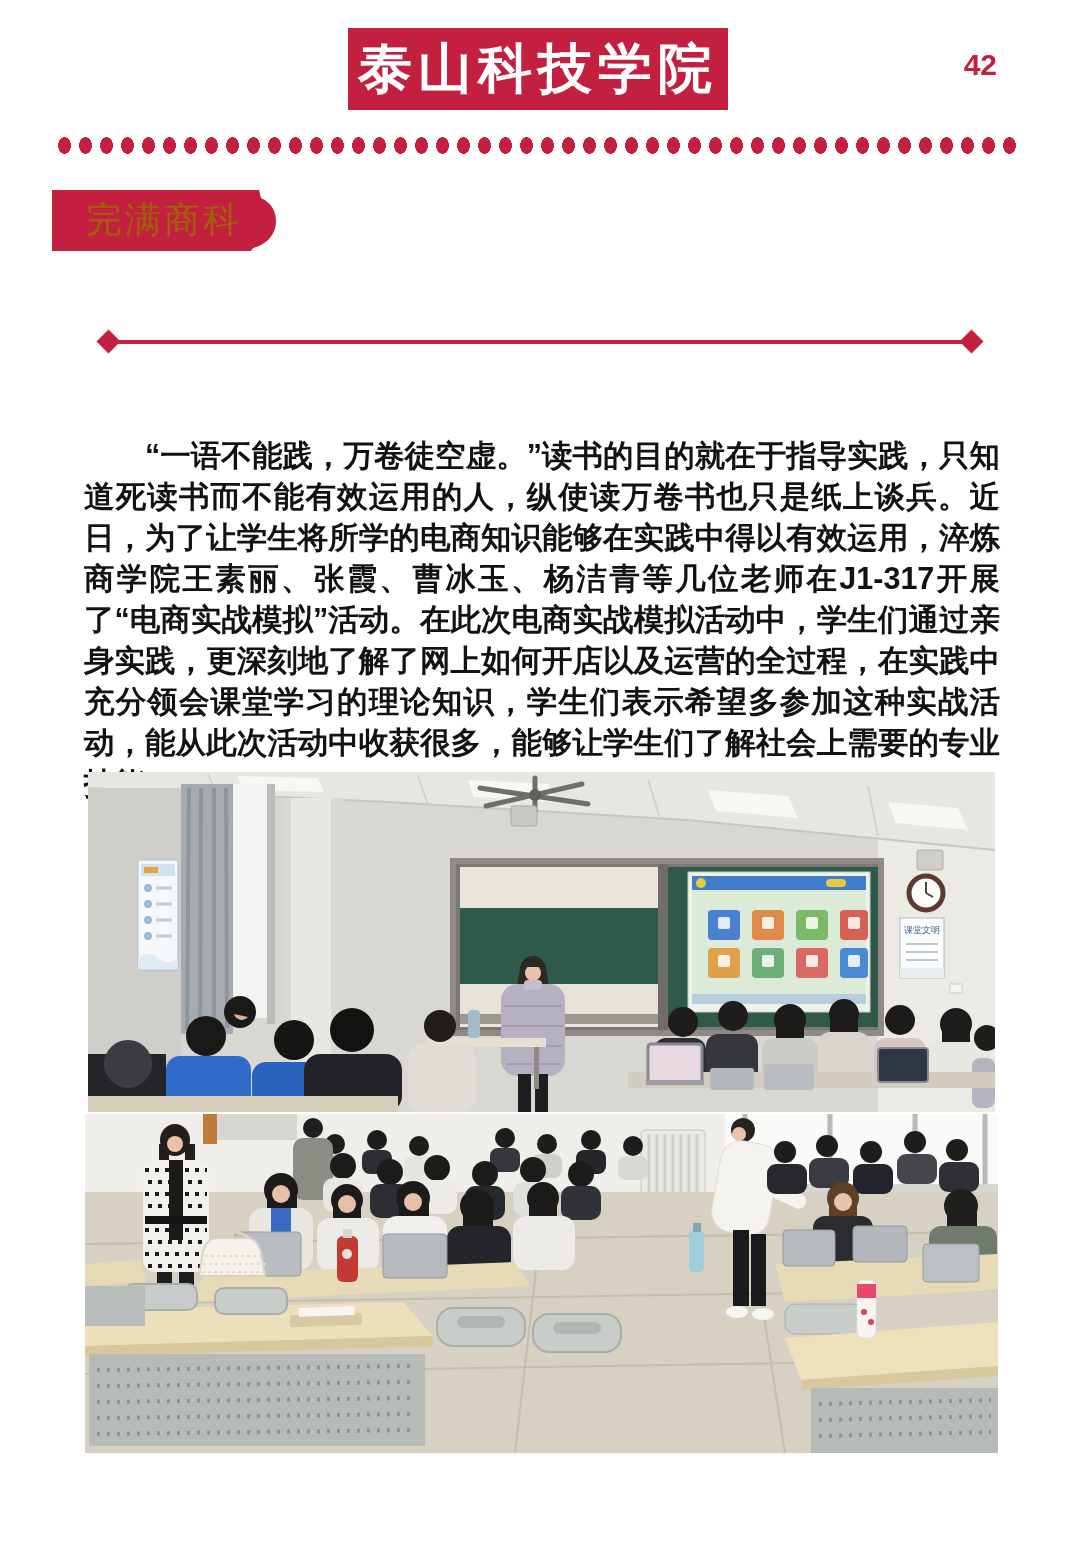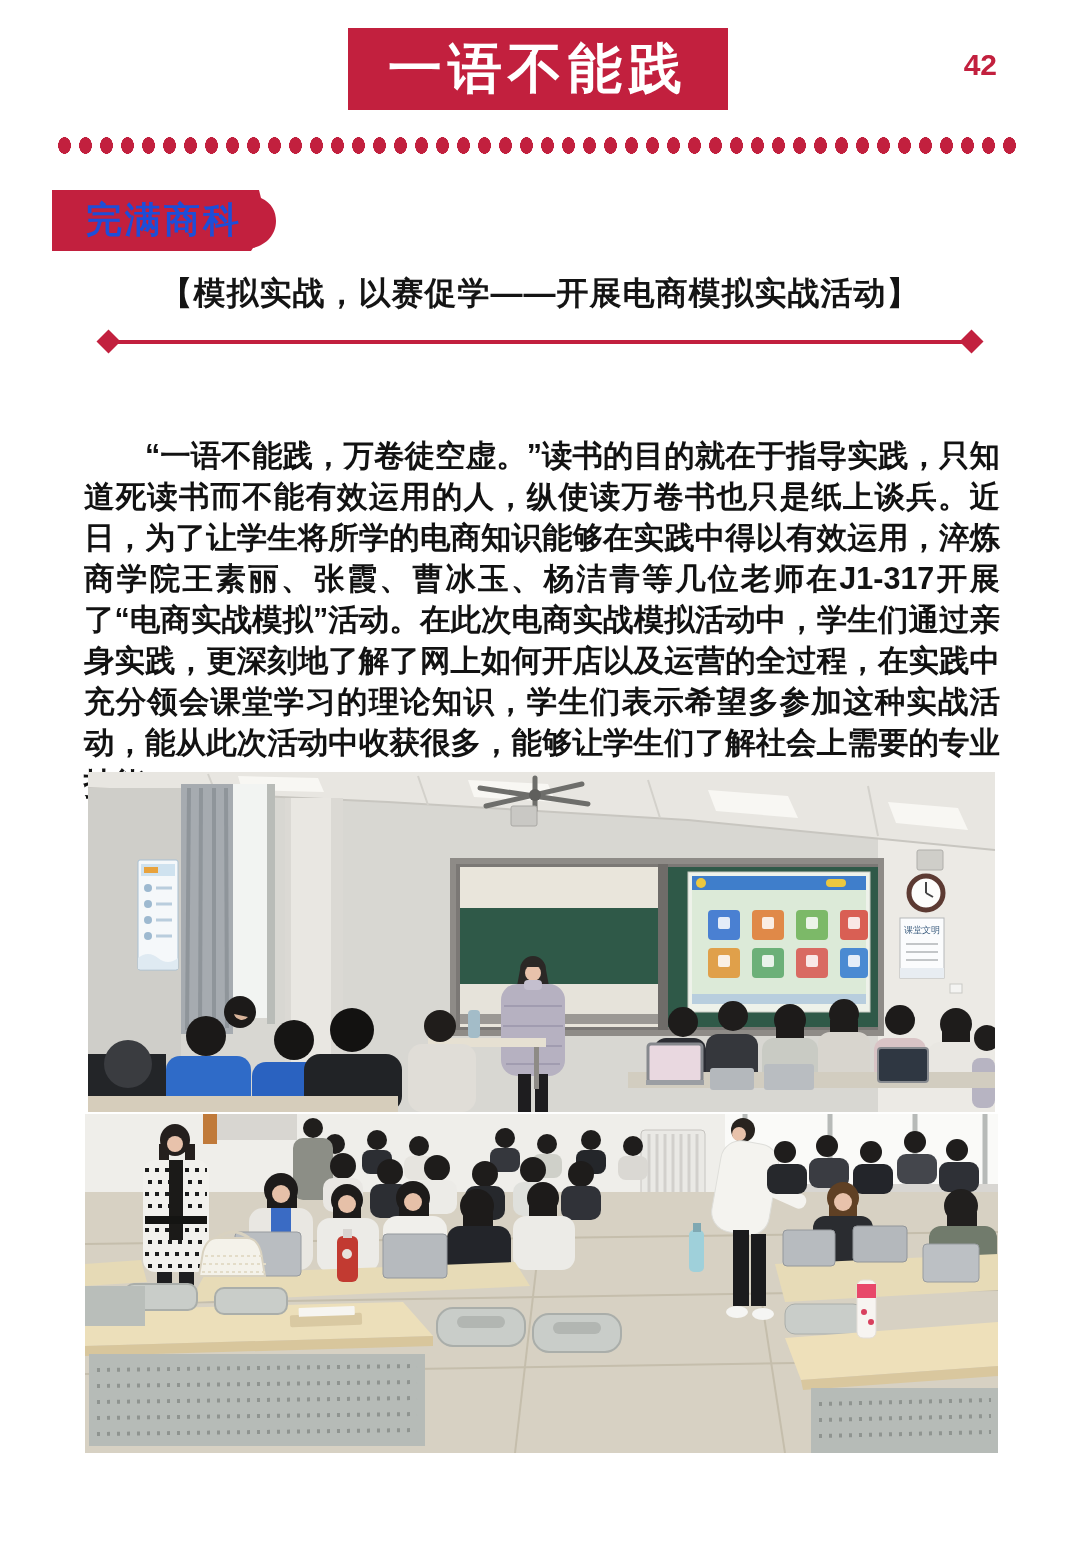--- a/index.html
+++ b/index.html
@@ -13,21 +13,21 @@
   .page-number{position:absolute;left:937px;top:48px;width:60px;text-align:right;
                font-size:30px;font-weight:700;color:var(--red);}
   
   .dotted-divider{position:absolute;left:54px;top:137px;width:968px;height:17px;
     background-image:radial-gradient(6.5px 8.5px at 10.5px 8.5px, var(--red) 96%, rgba(0,0,0,0) 100%);
     background-size:21px 17px;background-repeat:repeat-x;}
   
   .ribbon{position:absolute;left:52px;top:190px;width:224px;height:61px;}
   .ribbon svg{position:absolute;left:0;top:0;}
   .ribbon .label{position:absolute;left:34px;top:50%;transform:translateY(-52%);
-                 font-size:36px;font-weight:700;color:#1d4ed8;letter-spacing:3px;}
+                 font-size:36px;font-weight:400;color:#a16207;letter-spacing:3px;}
   
   .article-title{position:absolute;left:0;top:272px;width:1080px;text-align:center;
                  font-size:32px;font-weight:700;color:#141414;letter-spacing:1px;}
   
   .title-rule{position:absolute;left:100px;top:330px;width:880px;height:24px;}
   .title-rule .line{position:absolute;left:14px;right:14px;top:10px;height:4px;background:var(--red);}
   .title-rule .dia{position:absolute;top:3px;width:17px;height:17px;background:var(--red);transform:rotate(45deg);}
   .title-rule .dia.left{left:0;}
   .title-rule .dia.right{right:0;}
   
@@ -38,34 +38,33 @@
   .photo{position:absolute;display:block;}
   .photo-1{left:88px;top:772px;}
   .photo-2{left:85px;top:1114px;}
 </style>
 </head>
 <body>
 
 <div class="page">
 
   <div class="masthead">
-    <span>一语不能践</span>
+    <span>泰山科技学院</span>
   </div>
   <div class="page-number">42</div>
 
   <div class="dotted-divider"></div>
 
   <div class="ribbon">
     <svg width="224" height="61" viewBox="0 0 224 61">
       <path d="M0 0 H200 L207 0 L209 8 C220 13 224 22 224 31 C224 45 214 55 201 58 L199 61 H0 Z" fill="#c2203e"></path>
     </svg>
     <span class="label">完满商科</span>
   </div>
 
-  <div class="article-title">【模拟实战，以赛促学——开展电商模拟实战活动】</div>
 
   <div class="title-rule">
     <span class="dia left"></span>
     <span class="line"></span>
     <span class="dia right"></span>
   </div>
 
   <p class="article-body">“一语不能践，万卷徒空虚。”读书的目的就在于指导实践，只知道死读书而不能有效运用的人，纵使读万卷书也只是纸上谈兵。近日，为了让学生将所学的电商知识能够在实践中得以有效运用，淬炼商学院王素丽、张霞、曹冰玉、杨洁青等几位老师在J1-317开展了“电商实战模拟”活动。在此次电商实战模拟活动中，学生们通过亲身实践，更深刻地了解了网上如何开店以及运营的全过程，在实践中充分领会课堂学习的理论知识，学生们表示希望多参加这种实战活动，能从此次活动中收获很多，能够让学生们了解社会上需要的专业技能。</p>
 
   <figure style="margin:0;">

